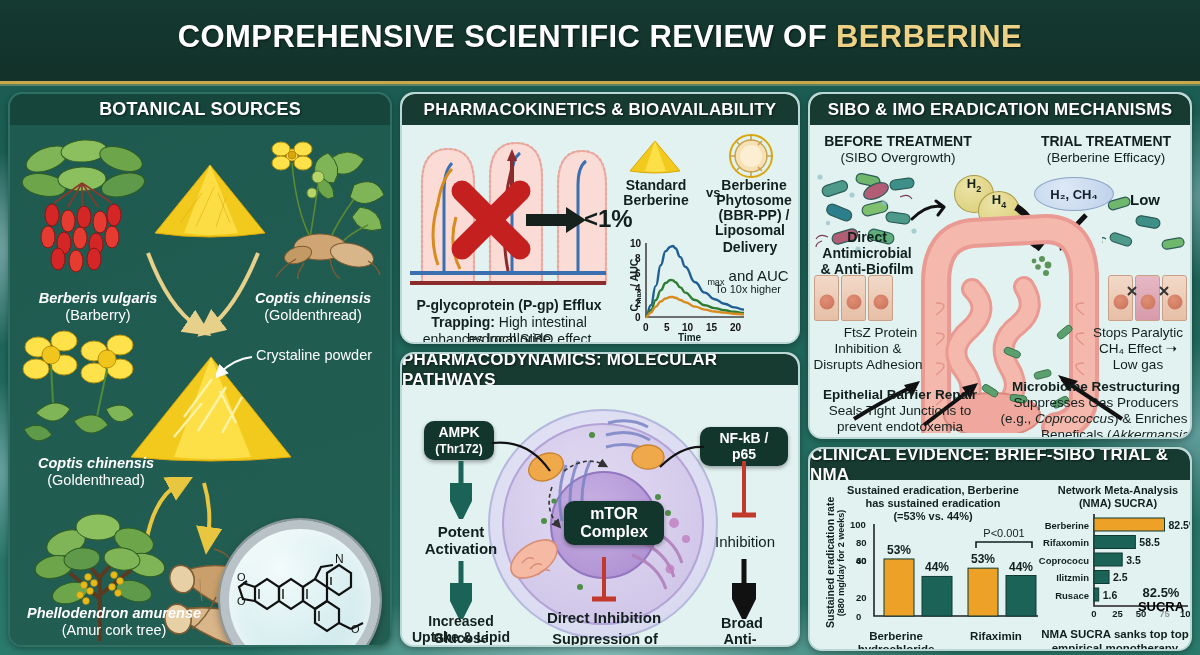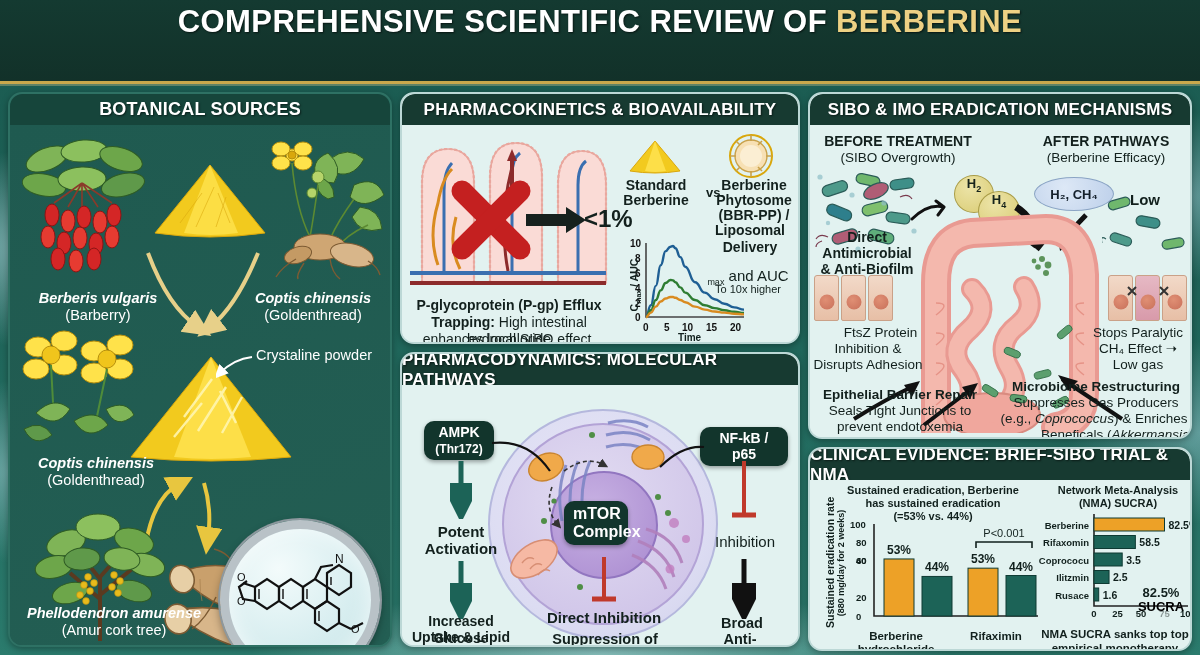--- a/index.html
+++ b/index.html
@@ -23,21 +23,21 @@
   
   .titlebar {
     position: absolute; left: 0; top: 0; width: 1200px; height: 84px;
     background: linear-gradient(180deg,#143a31 0%, #123129 100%);
     text-align: center;
     border-bottom: 3px solid #c9a84c;
     box-shadow: 0 2px 0 rgba(220,200,140,.35);
   }
   .title-main {
     font-size: 31px; font-weight: bold; letter-spacing: .4px;
-    color: #ffffff; margin-top: 4px; text-shadow: 1px 1px 2px rgba(0,0,0,.6);
+    color: #ffffff; margin-top: 19px; text-shadow: 1px 1px 2px rgba(0,0,0,.6);
   }
   .title-main .hl { color: #edd184; }
   .title-sub {
     font-size: 21px; color: #edd184; margin-top: 6px;
     text-shadow: 1px 1px 2px rgba(0,0,0,.5);
   }
 
   
   .panel {
     position: absolute;
@@ -560,21 +560,21 @@
         <path d="M0 6 Q36 2 58 34" stroke="#111" stroke-width="2.2" fill="none"></path>
       </svg>
 
       <div class="tag" style="left:298px;top:42px;width:88px;">
         <span>NF-kB / p65</span>
       </div>
       <svg style="position:absolute;left:256px;top:58px;" width="48" height="32" viewBox="0 0 48 32">
         <path d="M46 4 Q24 2 2 24" stroke="#111" stroke-width="2.2" fill="none"></path>
       </svg>
 
-      <div class="tag" style="left:162px;top:116px;width:64px;font-size:16px;">
+      <div class="tag" style="left:162px;top:116px;width:100px;font-size:16px;">
         <span>mTOR</span><br>
         <span>Complex</span>
       </div>
 
       <svg style="position:absolute;left:48px;top:76px;" width="22" height="58" viewBox="0 0 22 58">
         <defs>
             <marker id="tealtip" markerWidth="8" markerHeight="8" refX="4" refY="4" orient="auto">
           <path d="M0,0 L8,4 L0,8 Z" fill="#1c6357"></path>
             </marker>
           </defs>
@@ -614,21 +614,21 @@
 
     </div>
   </div>
 
   <div class="panel light-panel" id="p-sib">
     <div class="panel-hd">SIBO &amp; IMO ERADICATION MECHANISMS</div>
     <div class="panel-bd">
 
       <div class="lbl dk b" style="left:4px;top:8px;width:168px;font-size:14px;">BEFORE TREATMENT</div>
       <div class="lbl dk" style="left:4px;top:25px;width:168px;font-size:13.5px;">(SIBO Overgrowth)</div>
-      <div class="lbl dk b" style="left:212px;top:8px;width:168px;font-size:14px;">AFTER PATHWAYS</div>
+      <div class="lbl dk b" style="left:212px;top:8px;width:168px;font-size:14px;">TRIAL TREATMENT</div>
       <div class="lbl dk" style="left:212px;top:25px;width:168px;font-size:13.5px;">(Berberine Efficacy)</div>
 
       <svg style="position:absolute;left:4px;top:44px;" width="110" height="90" viewBox="0 0 110 90">
         <g stroke="#2b5c58" stroke-width="1.2">
           <rect x="8" y="14" width="26" height="11" rx="5.5" fill="#4d9a8a" transform="rotate(-18 21 20)"></rect>
           <rect x="42" y="6" width="24" height="10" rx="5" fill="#6fb76d" transform="rotate(12 54 11)"></rect>
           <rect x="76" y="10" width="24" height="10" rx="5" fill="#3e8f88" transform="rotate(-8 88 15)"></rect>
           <rect x="12" y="38" width="26" height="11" rx="5.5" fill="#2e7f8c" transform="rotate(22 25 44)"></rect>
           <rect x="48" y="34" width="26" height="11" rx="5.5" fill="#7fc06e" transform="rotate(-14 61 40)"></rect>
           <rect x="72" y="44" width="24" height="10" rx="5" fill="#4d9a8a" transform="rotate(8 84 49)"></rect>

